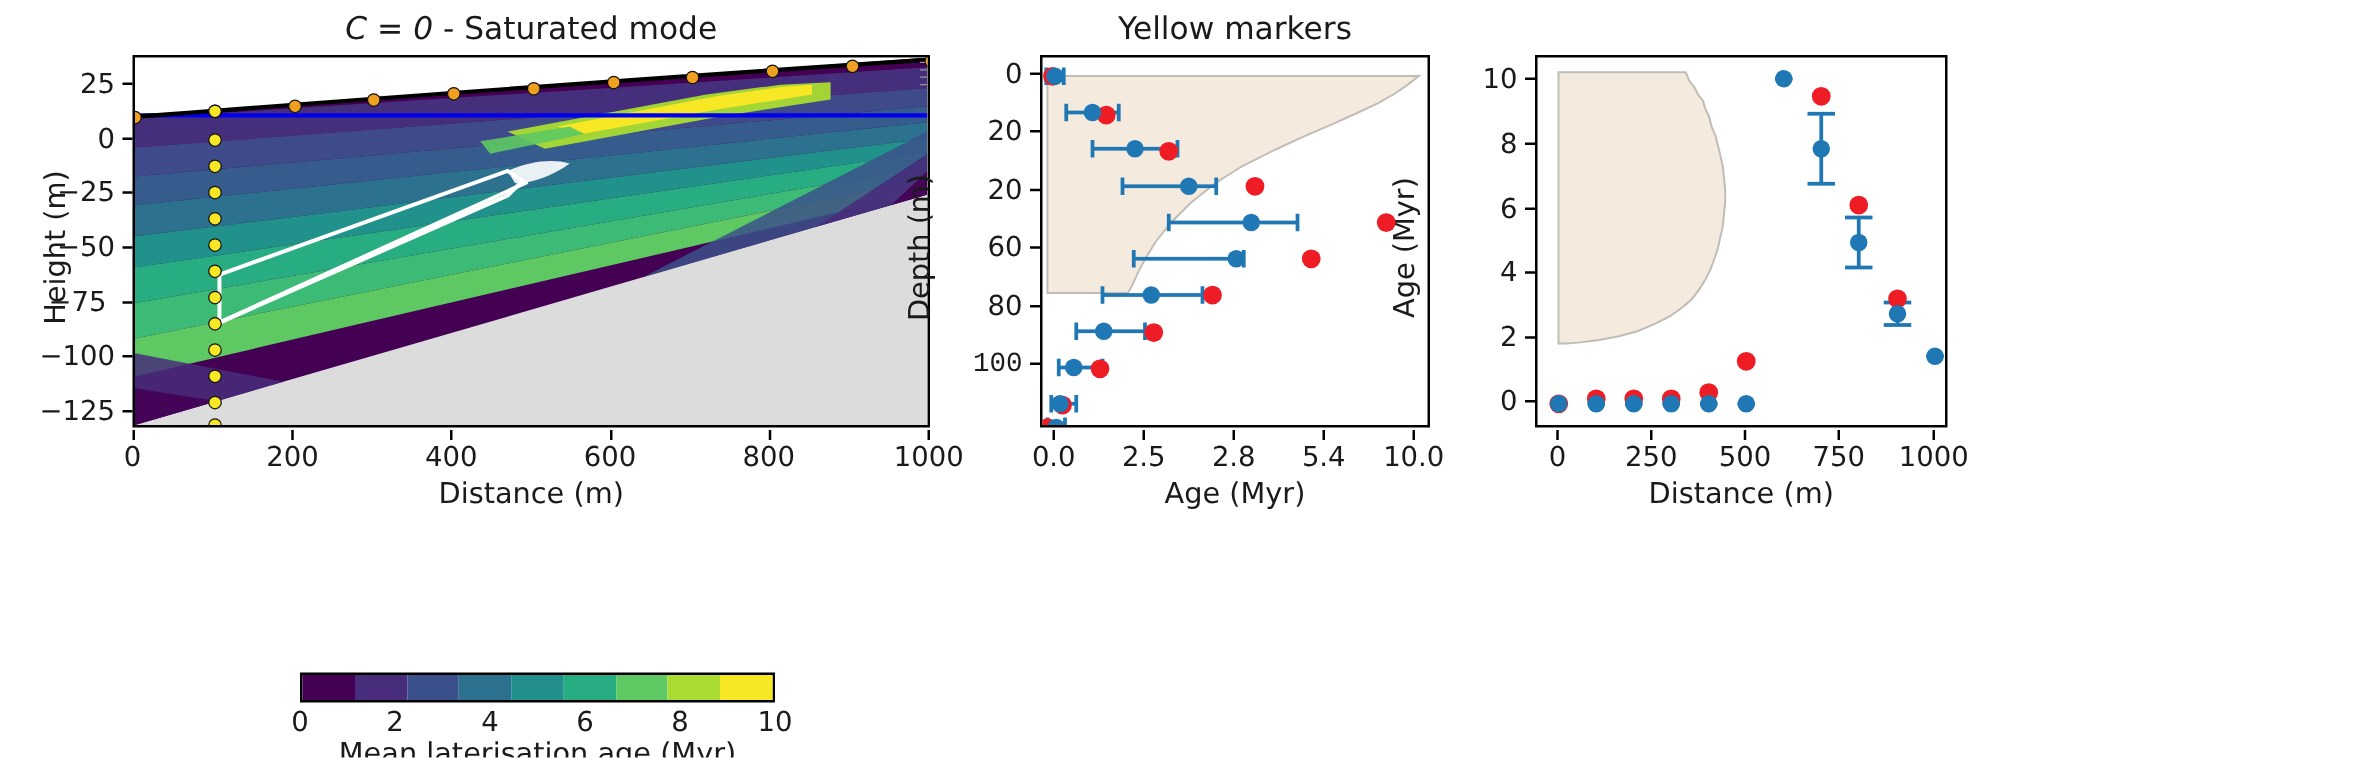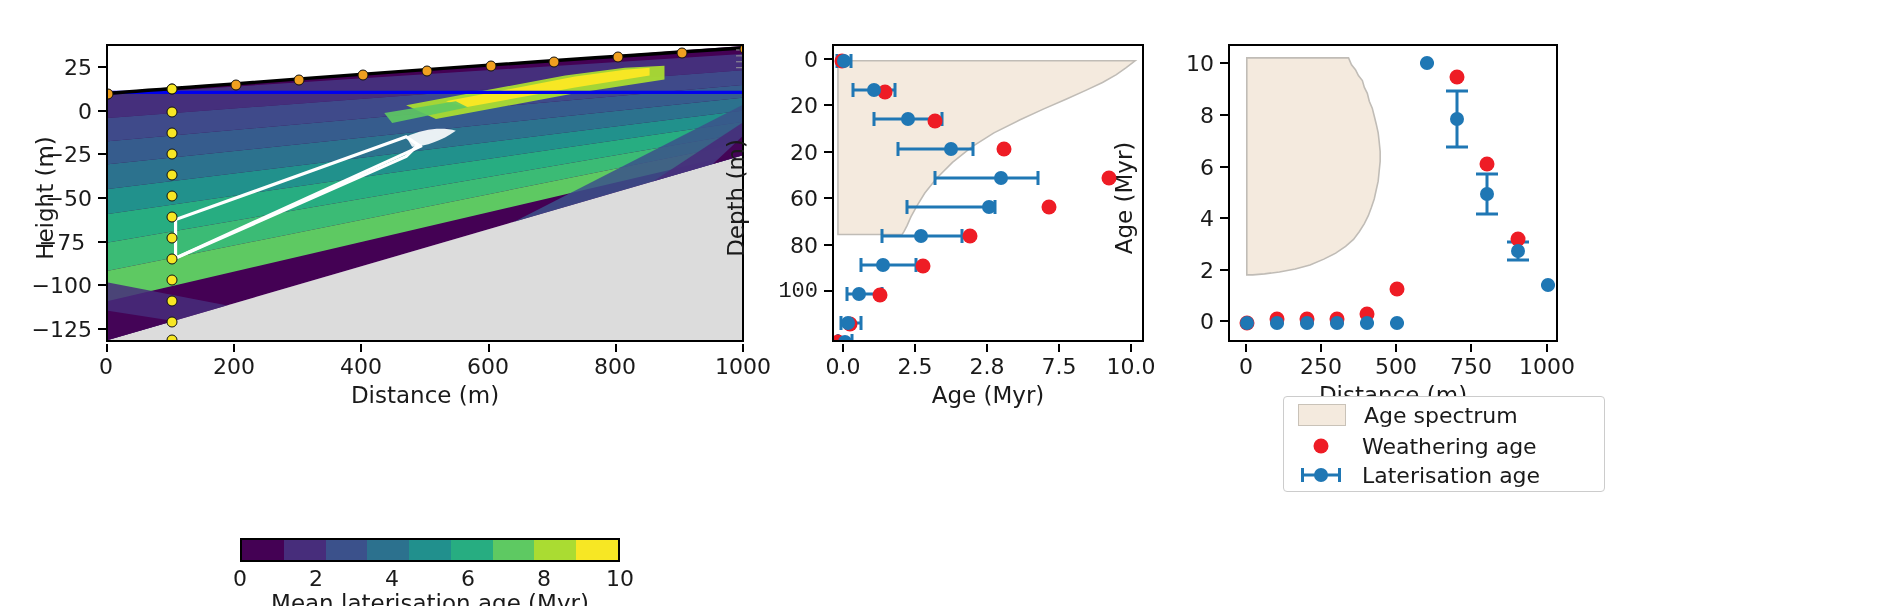--- a/index.html
+++ b/index.html
@@ -56,20 +56,23 @@
   
   #cbar{position:absolute;left:240px;top:538px;width:380px;height:24px;
         box-sizing:border-box;border:2px solid #000;display:flex;}
   #cbar span{flex:1 1 auto;height:100%;}
 </style>
 </head>
 <body>
 
 <div class="fig">
 
+  <div class="ttl" style="left:106px;top:8px;width:638px;">
+    <i>C = 0</i><span> - Saturated mode</span>
+  </div>
 
   <div class="panel" id="panelA">
     <svg class="layer" viewBox="0 0 638 298" preserveAspectRatio="none">
       <defs>
         <clipPath id="clipA">
             <rect x="0" y="0" width="638" height="298"></rect>
           </clipPath>
 
         <clipPath id="wedge">
           <path d="M0,48 L638,0 L638,111 L0,298 Z"></path>
@@ -176,20 +179,21 @@
   <div class="tick rt" style="left:0px;top:99px;width:92px;">0</div>
   <div class="tick rt" style="left:0px;top:142px;width:92px;">−25</div>
   <div class="tick rt" style="left:0px;top:186px;width:92px;">−50</div>
   <div class="tick rt" style="left:16px;top:230px;width:92px;text-align:center;">−75</div>
   <div class="tick rt" style="left:0px;top:273px;width:92px;">−100</div>
   <div class="tick rt" style="left:0px;top:317px;width:92px;">−125</div>
 
   <div class="axlabel" style="left:106px;top:382px;width:638px;">Distance (m)</div>
   <div class="axlabel rot" style="left:-65px;top:185px;width:220px;">Height (m)</div>
 
+  <div class="ttl" style="left:832px;top:8px;width:312px;">Yellow markers</div>
 
   <div class="panel" id="panelB" style="left:832px;top:44px;width:312px;height:298px;">
     <svg class="spectrum" viewBox="0 0 312 298" preserveAspectRatio="none">
       <path d="M4,15 L305,15 L296,22 L286,29 L272,37 L255,45 L235,54 L212,64
                L188,75 L162,88 L140,102 L120,118 L104,134 L92,149 L84,162
                L78,173 L74,182 L71,188 L69,191 L4,191 Z" fill="#f4eade" stroke="#c0bcb6" stroke-width="1.6"></path>
     </svg>
 
     <div class="ebar" style="left:2px;top:15px;width:14px;"></div>
     <div class="ecap" style="left:3px;top:15px;height:14px;"></div>
@@ -260,21 +264,21 @@
 
   <div class="tk" style="left:842px;top:344px;width:2px;height:8px;"></div>
   <div class="tk" style="left:914px;top:344px;width:2px;height:8px;"></div>
   <div class="tk" style="left:986px;top:344px;width:2px;height:8px;"></div>
   <div class="tk" style="left:1058px;top:344px;width:2px;height:8px;"></div>
   <div class="tk" style="left:1130px;top:344px;width:2px;height:8px;"></div>
 
   <div class="tick ct" style="left:813px;top:354px;width:60px;">0.0</div>
   <div class="tick ct" style="left:885px;top:354px;width:60px;">2.5</div>
   <div class="tick ct" style="left:957px;top:354px;width:60px;">2.8</div>
-  <div class="tick ct" style="left:1029px;top:354px;width:60px;">7.5</div>
+  <div class="tick ct" style="left:1029px;top:354px;width:60px;">5.4</div>
   <div class="tick ct" style="left:1093px;top:354px;width:76px;">10.0</div>
 
   <div class="tk" style="left:824px;top:58px;width:8px;height:2px;"></div>
   <div class="tk" style="left:824px;top:104px;width:8px;height:2px;"></div>
   <div class="tk" style="left:824px;top:151px;width:8px;height:2px;"></div>
   <div class="tk" style="left:824px;top:197px;width:8px;height:2px;"></div>
   <div class="tk" style="left:824px;top:244px;width:8px;height:2px;"></div>
   <div class="tk" style="left:824px;top:290px;width:8px;height:2px;"></div>
 
   <div class="tick rt" style="left:738px;top:47px;width:80px;">0</div>
@@ -368,41 +372,20 @@
   <div class="tick rt" style="left:1134px;top:309px;width:80px;">0</div>
   <div class="tick rt" style="left:1134px;top:258px;width:80px;">2</div>
   <div class="tick rt" style="left:1134px;top:206px;width:80px;">4</div>
   <div class="tick rt" style="left:1134px;top:155px;width:80px;">6</div>
   <div class="tick rt" style="left:1134px;top:103px;width:80px;">8</div>
   <div class="tick rt" style="left:1125px;top:51px;width:89px;">10</div>
 
   <div class="axlabel" style="left:1228px;top:382px;width:330px;">Distance (m)</div>
   <div class="axlabel rot" style="left:1024px;top:185px;width:200px;">Age (Myr)</div>
 
-  <div id="legend">
-    <div class="row" style="top:2px;">
-      <span class="swatch"></span>
-      <span class="lbl">Age spectrum</span>
-    </div>
-    <div class="row" style="top:33px;">
-      <span class="lmark">
-        <span style="position:absolute;left:50%;top:50%;width:15px;height:15px;border-radius:50%;background:#ee1c25;transform:translate(-50%,-50%);"></span>
-      </span>
-      <span class="lbl">Weathering age</span>
-    </div>
-    <div class="row" style="top:62px;">
-      <span class="lmark">
-        <span style="position:absolute;left:3px;top:50%;width:40px;height:3px;background:#1f77b4;transform:translateY(-50%);"></span>
-        <span style="position:absolute;left:3px;top:50%;width:3px;height:14px;background:#1f77b4;transform:translateY(-50%);"></span>
-        <span style="position:absolute;left:40px;top:50%;width:3px;height:14px;background:#1f77b4;transform:translateY(-50%);"></span>
-        <span style="position:absolute;left:50%;top:50%;width:14px;height:14px;border-radius:50%;background:#1f77b4;transform:translate(-50%,-50%);"></span>
-      </span>
-      <span class="lbl">Laterisation age</span>
-    </div>
-  </div>
 
   <div id="cbar">
     <span style="background:#440154;"></span>
     <span style="background:#472d7b;"></span>
     <span style="background:#3b518b;"></span>
     <span style="background:#2c718e;"></span>
     <span style="background:#21908d;"></span>
     <span style="background:#27ad81;"></span>
     <span style="background:#5ec962;"></span>
     <span style="background:#aadc32;"></span>

